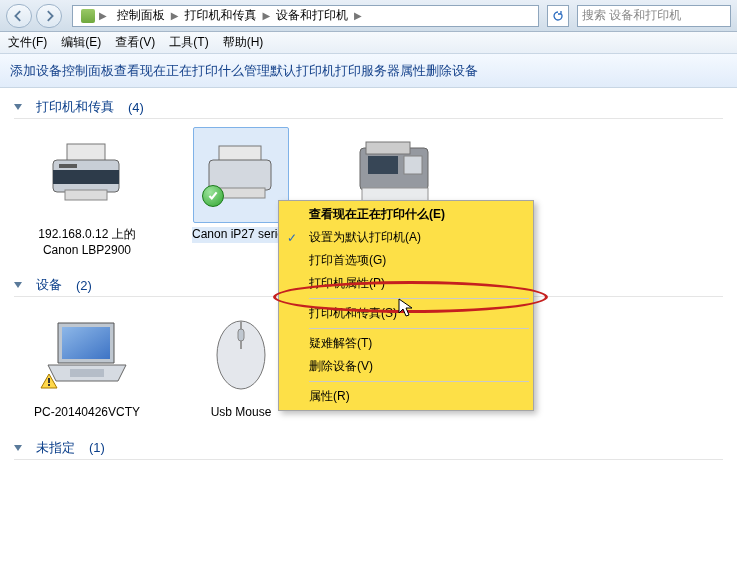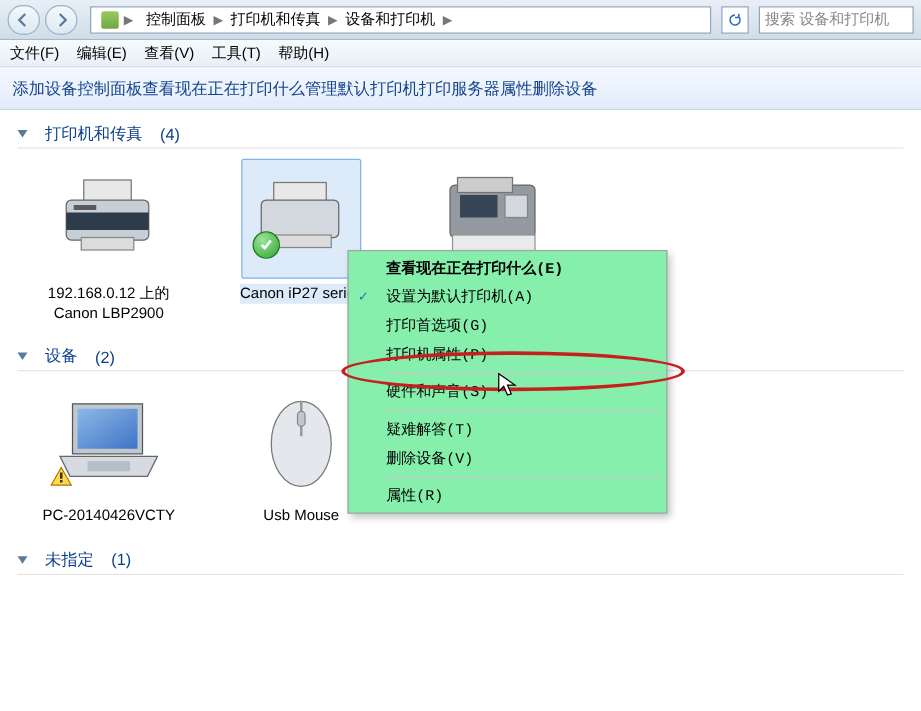--- a/index.html
+++ b/index.html
@@ -56,21 +56,21 @@
     }
     .refresh {
       width: 22px; height: 22px;
       border: 1px solid #8fa6bd;
       background: #fff;
       display: flex; align-items: center; justify-content: center;
       color: #2a6bbf;
       margin-left: 4px;
     }
     .searchbox {
-      width: 124px; height: 22px;
+      width: 154px; height: 22px;
       background: #fff;
       border: 1px solid #8fa6bd;
       display: flex; align-items: center;
       padding: 0 4px;
       color: #888;
       margin-left: 4px;
     }
     .menubar {
       height: 22px;
       background: linear-gradient(to bottom, #f7fafd, #e8eff7);
@@ -146,26 +146,25 @@
     .warn-badge {
       position: absolute;
       left: 18px; top: 68px;
       width: 18px; height: 16px;
     }
     
     .ctx-menu {
       position: absolute;
       left: 278px; top: 200px;
       width: 256px;
-      background: #86efac;
+      background: #fde047;
       border: 1px solid #a5a5a5;
       box-shadow: 3px 3px 6px rgba(0,0,0,0.25);
       padding: 2px;
       z-index: 50;
-      font-family: Liberation Mono, monospace;
     }
     .ctx-item {
       height: 23px;
       display: flex;
       align-items: center;
       padding: 0 8px 0 28px;
       position: relative;
       font-size: 12px;
       white-space: nowrap;
     }
@@ -370,21 +369,21 @@
     <span>设置为默认打印机(A)</span>
   </div>
   <div class="ctx-item">
       <span>打印首选项(G)</span>
     </div>
   <div class="ctx-item">
       <span>打印机属性(P)</span>
     </div>
   <div class="ctx-sep"></div>
   <div class="ctx-item">
-      <span>硬件和声音(S)</span>
+      <span>打印机和传真(S)</span>
     </div>
   <div class="ctx-sep"></div>
   <div class="ctx-item">
       <span>疑难解答(T)</span>
     </div>
   <div class="ctx-item">
       <span>删除设备(V)</span>
     </div>
   <div class="ctx-sep"></div>
   <div class="ctx-item">

